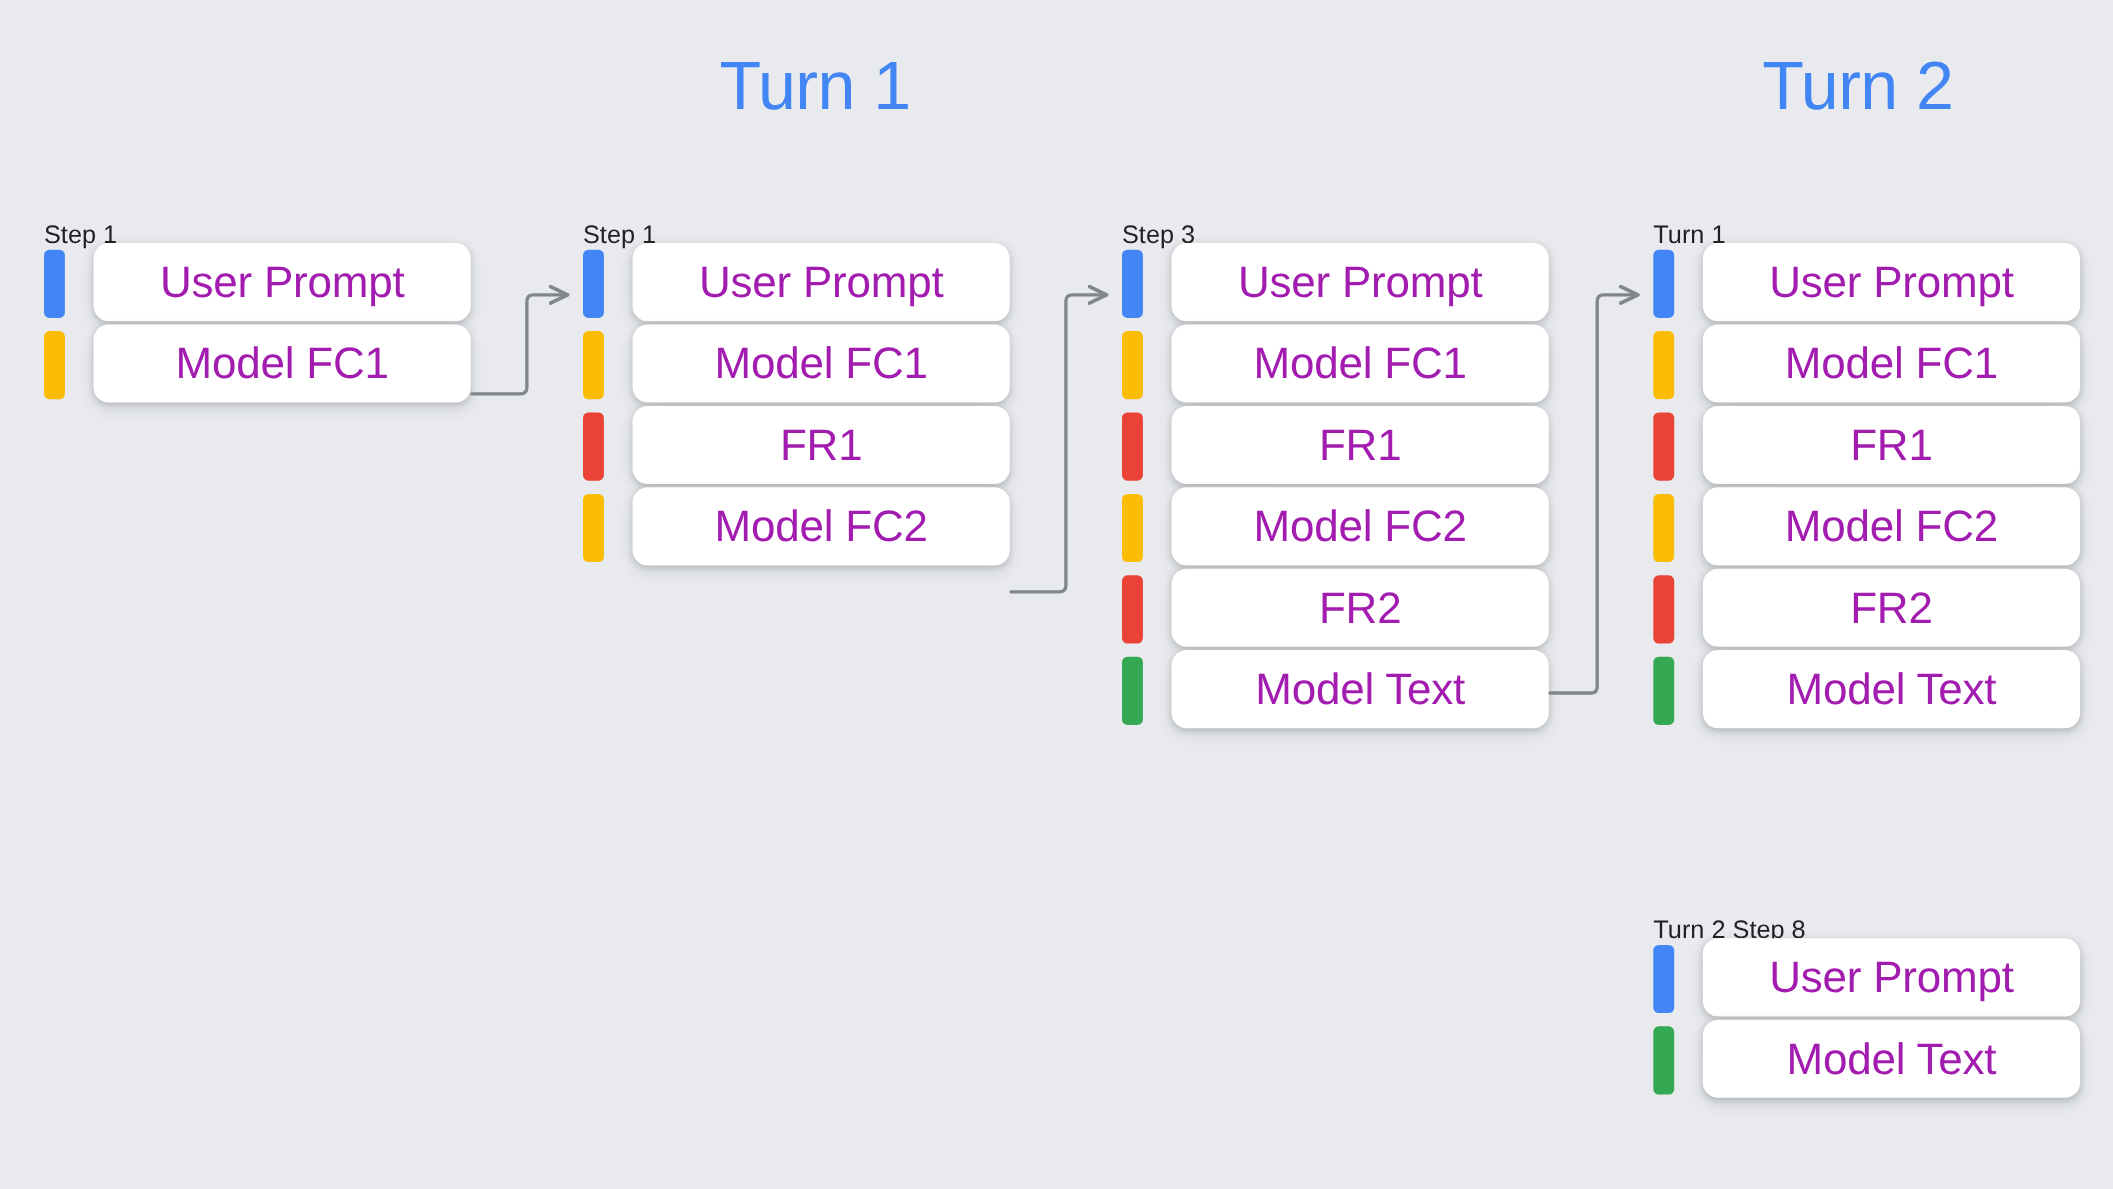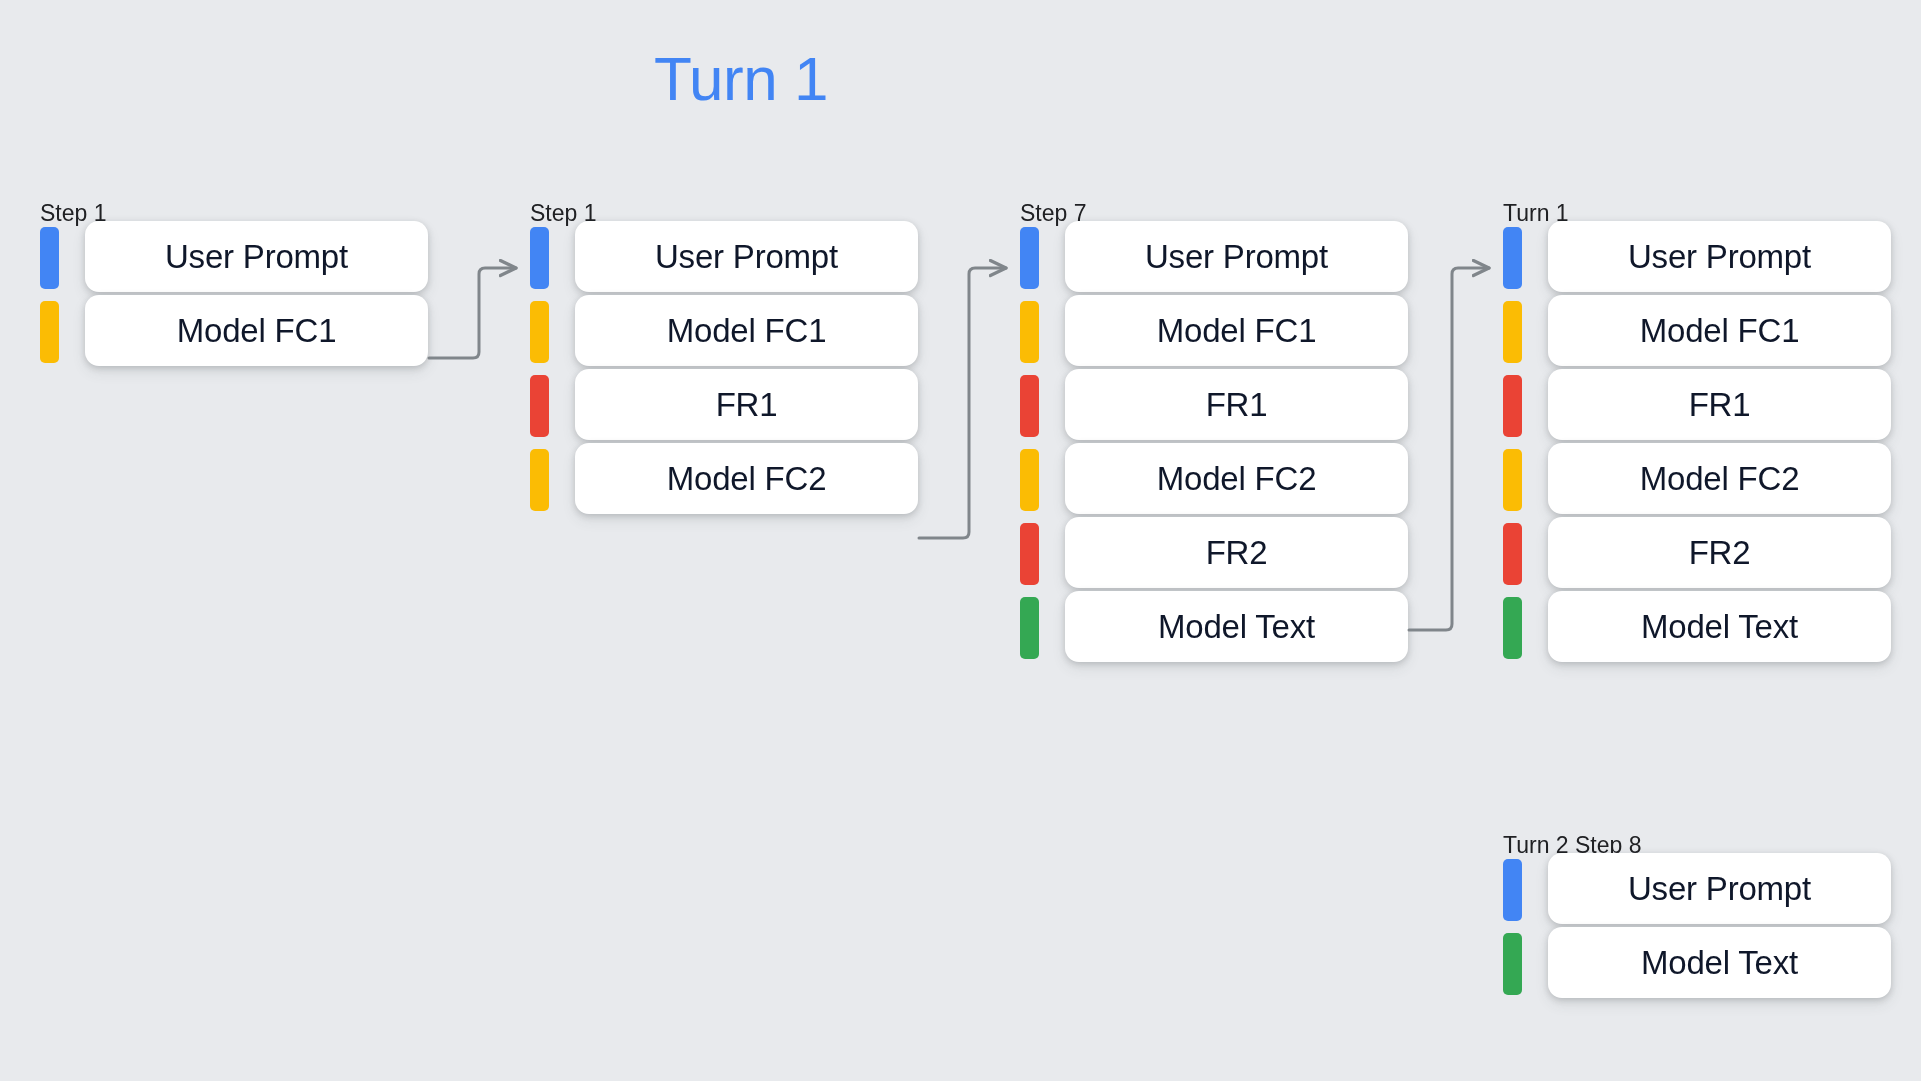--- a/index.html
+++ b/index.html
@@ -82,22 +82,22 @@
     height: 71px;
     background: #ffffff;
     border-radius: 14px;
     box-shadow: 0 2px 6px rgba(60,64,67,0.22), 0 6px 14px rgba(60,64,67,0.10);
     display: flex;
     align-items: center;
     justify-content: center;
     box-sizing: border-box;
   }
   .card-label {
-    font-size: 33px;
-    color: #0f172a;
+    font-size: 40px;
+    color: #a21caf;
     font-weight: 400;
     line-height: 1;
     letter-spacing: -0.2px;
     white-space: nowrap;
   }
 
   
   #connectors {
     position: absolute;
     left: 0;
@@ -106,20 +106,21 @@
     height: 1081px;
     pointer-events: none;
   }
 </style>
 </head>
 <body>
 
 <div id="canvas">
 
   <div class="turn-heading" style="left:654px; top:48px;">Turn 1</div>
+  <div class="turn-heading" style="left:1602px; top:48px;">Turn 2</div>
 
   <div class="column" style="left:40px; top:186px;">
     <div class="col-label">Step 1</div>
     <div class="rows">
 
       <div class="row">
         <div class="bar blue"></div>
         <div class="card">
           <span class="card-label">User Prompt</span>
         </div>
@@ -164,21 +165,21 @@
         <div class="bar yellow"></div>
         <div class="card">
           <span class="card-label">Model FC2</span>
         </div>
       </div>
 
     </div>
   </div>
 
   <div class="column" style="left:1020px; top:186px;">
-    <div class="col-label">Step 7</div>
+    <div class="col-label">Step 3</div>
     <div class="rows">
 
       <div class="row">
         <div class="bar blue"></div>
         <div class="card">
           <span class="card-label">User Prompt</span>
         </div>
       </div>
 
       <div class="row">

